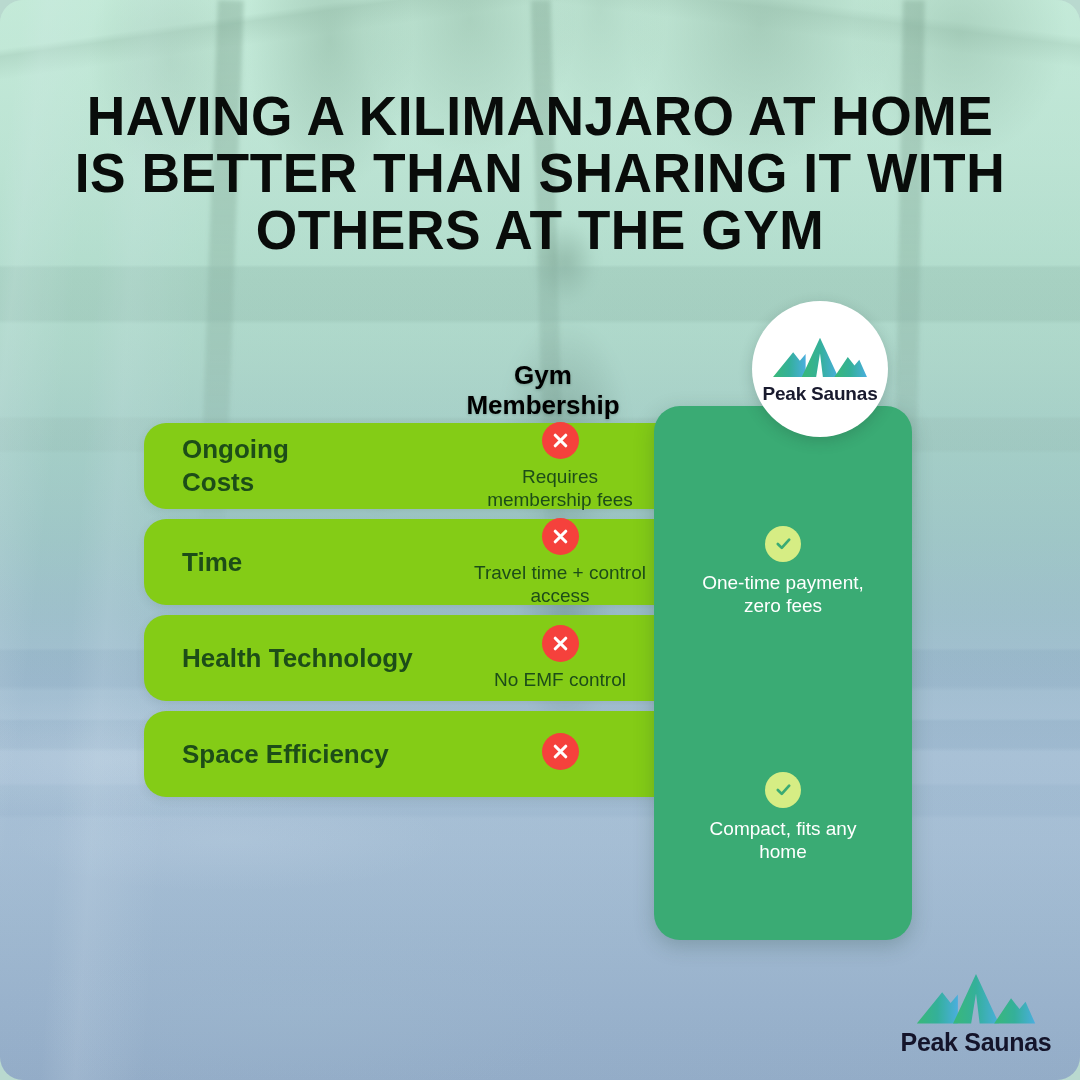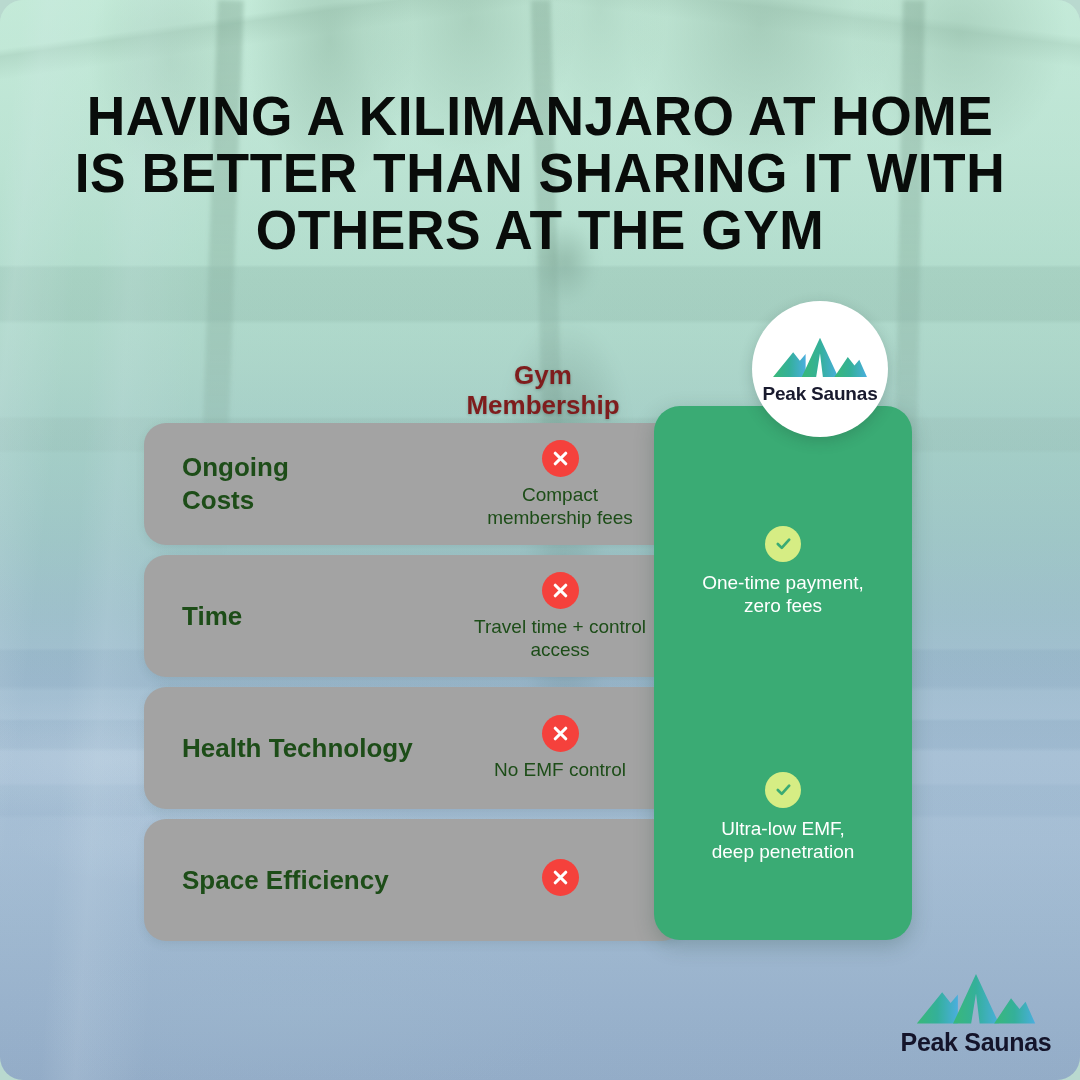--- a/index.html
+++ b/index.html
@@ -112,34 +112,34 @@
     letter-spacing:0.5px;
     transform:scaleX(.97);
     text-transform:uppercase;
   }
   .headline .hl-line { display:block; white-space:nowrap; }
 
   
   .gym-header {
     position:absolute; left:418px; top:360px; width:250px;
     text-align:center;
-    color:#7f1d1d;
+    color:#000000;
     font-weight:bold;
     font-size:26px;
     line-height:30px;
     text-shadow:0 1px 3px rgba(40,70,60,.30);
   }
 
   
   .rows { position:absolute; left:144px; top:423px; width:540px; }
   .row-card {
     position:relative;
-    height:122px;
+    height:86px;
     margin-bottom:10px;
-    background:#a3a3a3;
+    background:#84cc16;
     border-radius:22px;
     box-shadow:0 3px 10px rgba(40,70,60,.10);
     display:flex;
     align-items:center;
   }
   .row-label {
     width:300px;
     padding-left:38px;
     color:#1d4d18;
     font-size:26px;
@@ -281,21 +281,21 @@
         <div>Ongoing</div>
         <div>Costs</div>
       </div>
       <div class="row-gym">
         <span class="icon-x">
           <svg width="21" height="21" viewBox="0 0 24 24">
               <path d="M6 6 L18 18 M18 6 L6 18" stroke="#ffffff" stroke-width="3.6" stroke-linecap="round"></path>
             </svg>
         </span>
         <div class="row-gym-text">
-          <div>Compact</div>
+          <div>Requires</div>
           <div>membership fees</div>
         </div>
       </div>
     </div>
 
     <div class="row-card">
       <div class="row-label">
         <div>Time</div>
       </div>
       <div class="row-gym">
@@ -350,32 +350,32 @@
             <path d="M5.5 12.6 L10 17 L18.5 7.6" fill="none" stroke="#3aab74" stroke-width="3.1" stroke-linecap="round" stroke-linejoin="round"></path>
           </svg>
       </span>
       <div class="panel-text">
         <div>One-time payment,</div>
         <div>zero fees</div>
       </div>
     </div>
 
 
+
     <div class="panel-cell">
       <span class="icon-check">
         <svg width="21" height="21" viewBox="0 0 24 24">
             <path d="M5.5 12.6 L10 17 L18.5 7.6" fill="none" stroke="#3aab74" stroke-width="3.1" stroke-linecap="round" stroke-linejoin="round"></path>
           </svg>
       </span>
       <div class="panel-text">
-        <div>Ultra-low EMF,</div>
-        <div>deep penetration</div>
-      </div>
-    </div>
-
+        <div>Compact, fits any</div>
+        <div>home</div>
+      </div>
+    </div>
 
   </div>
 
   <div class="logo-badge">
     <svg class="logo-mark" viewBox="0 0 200 96">
       <defs>
         <linearGradient id="gradBadge" x1="0" y1="0" x2="1" y2="0">
           <stop offset="0%" stop-color="#39b878"></stop>
           <stop offset="50%" stop-color="#34b09a"></stop>
           <stop offset="100%" stop-color="#4aaede"></stop>

